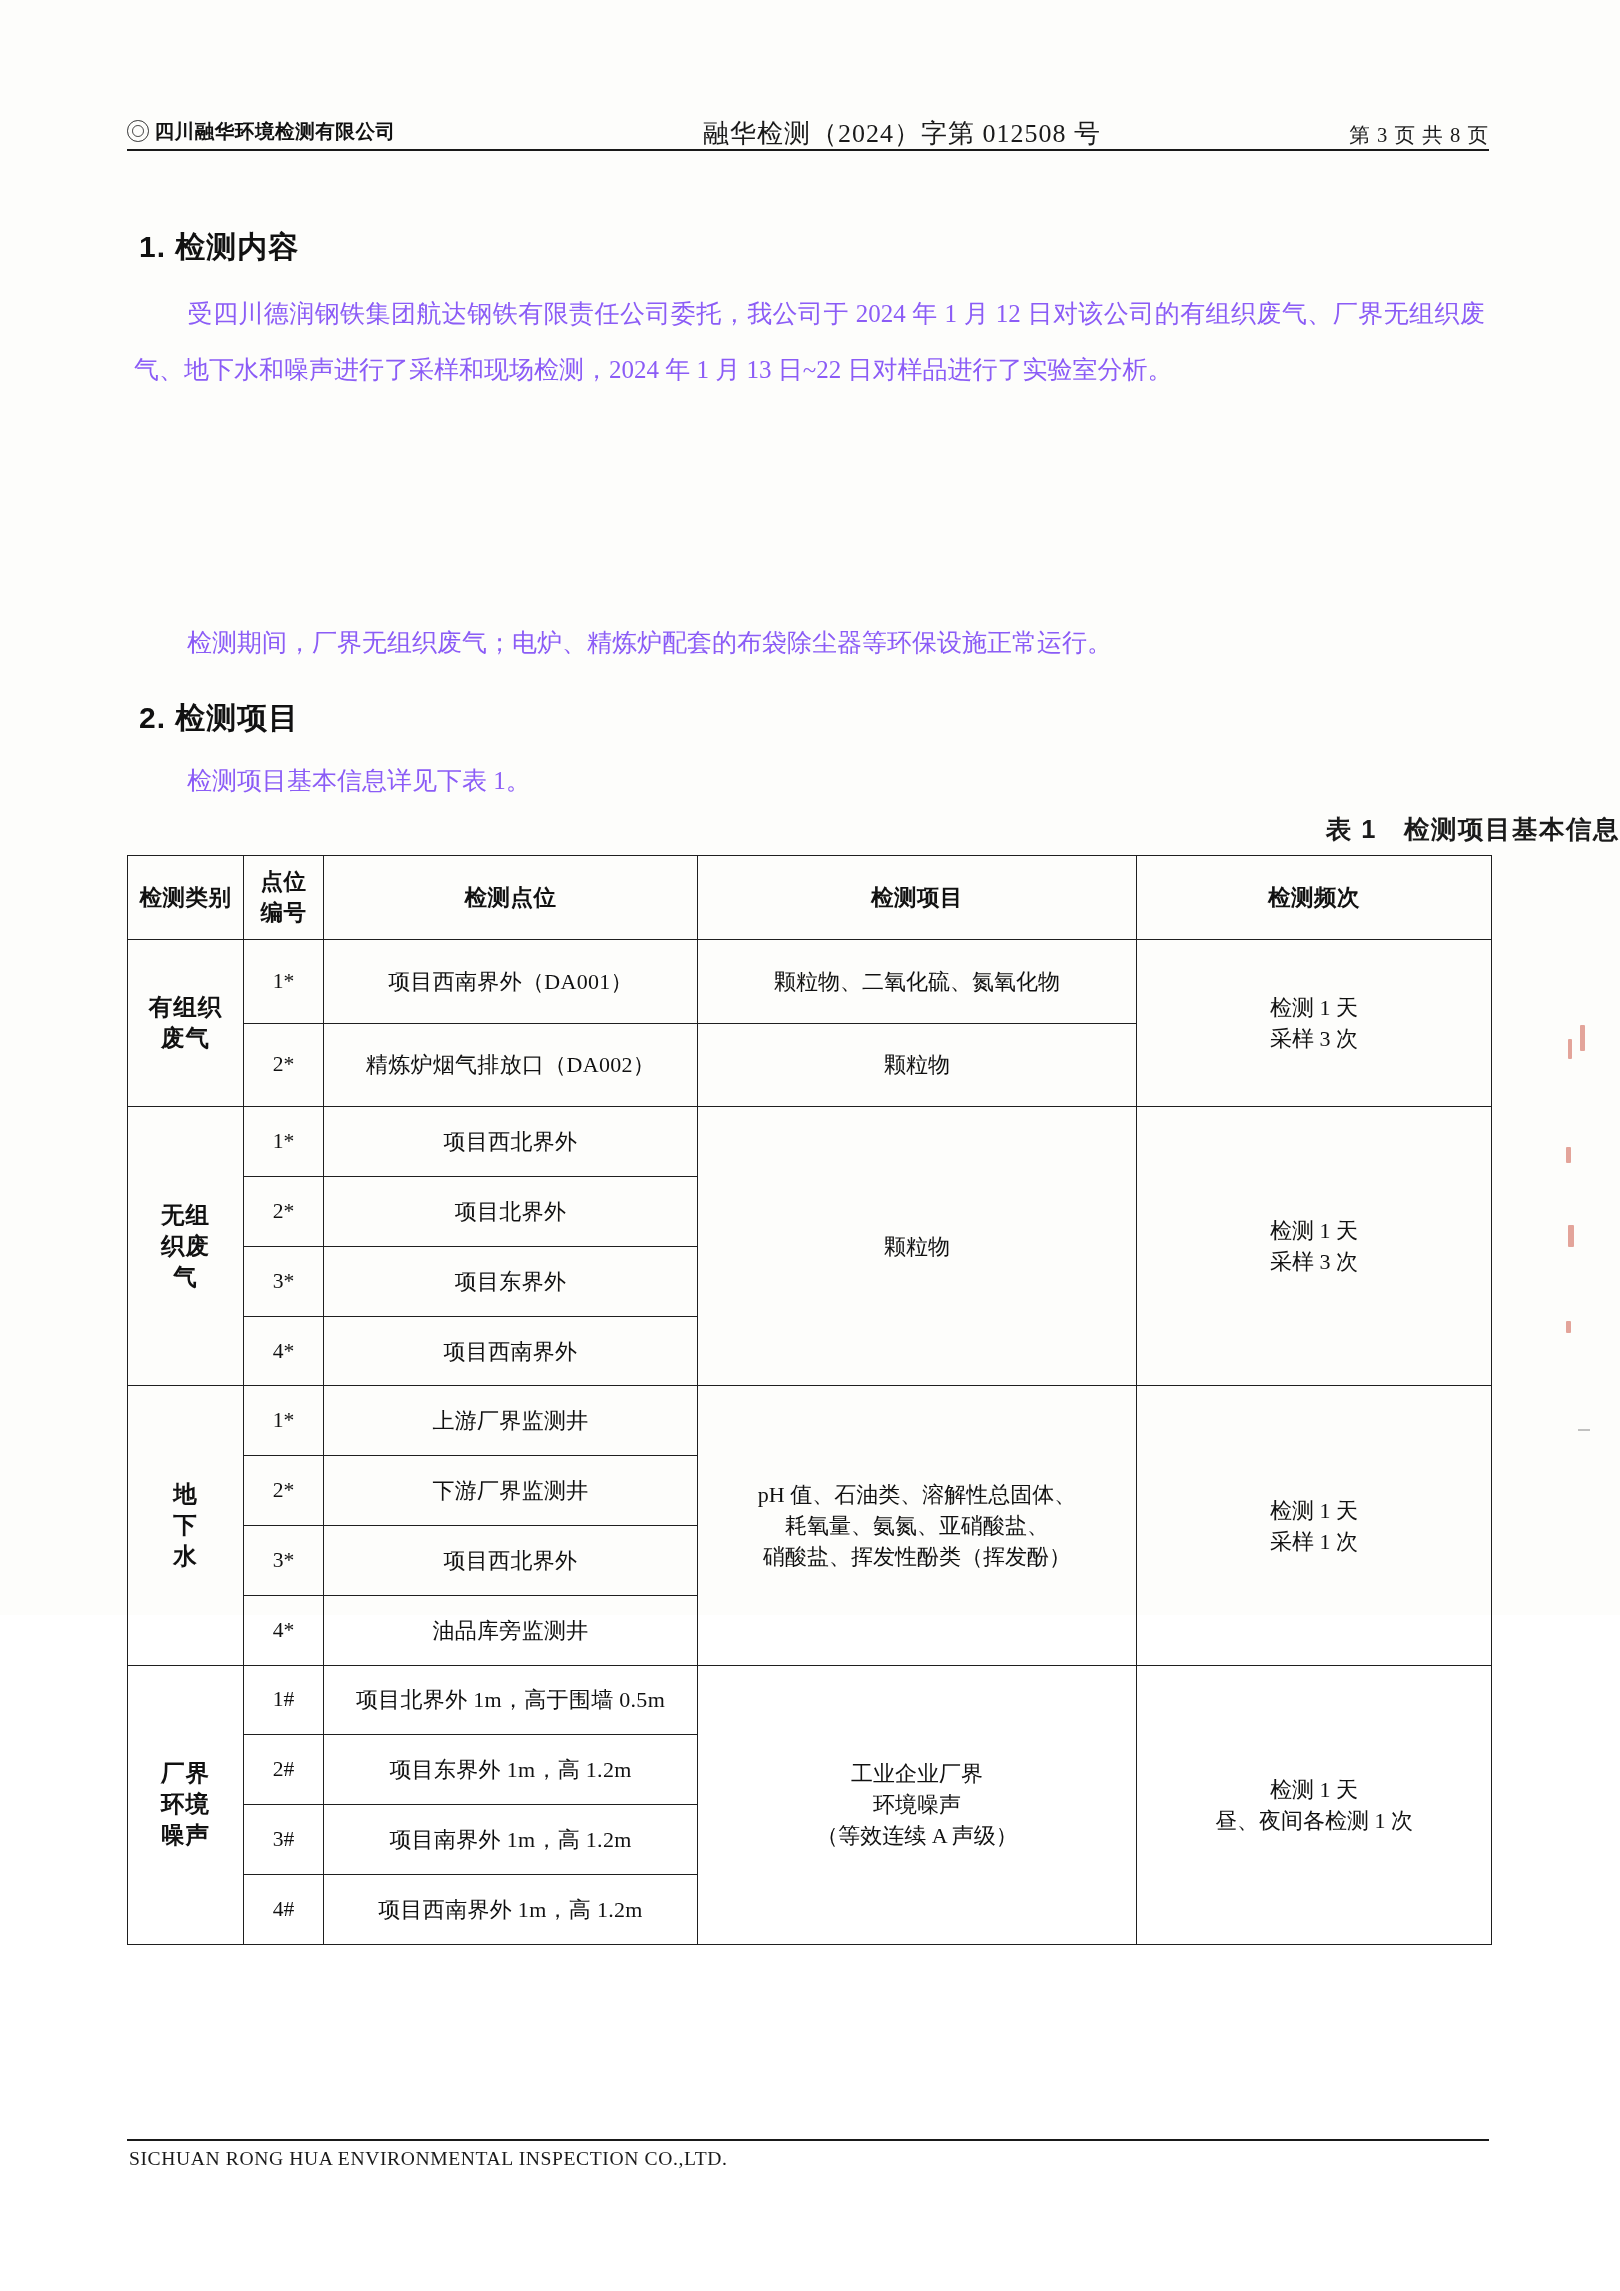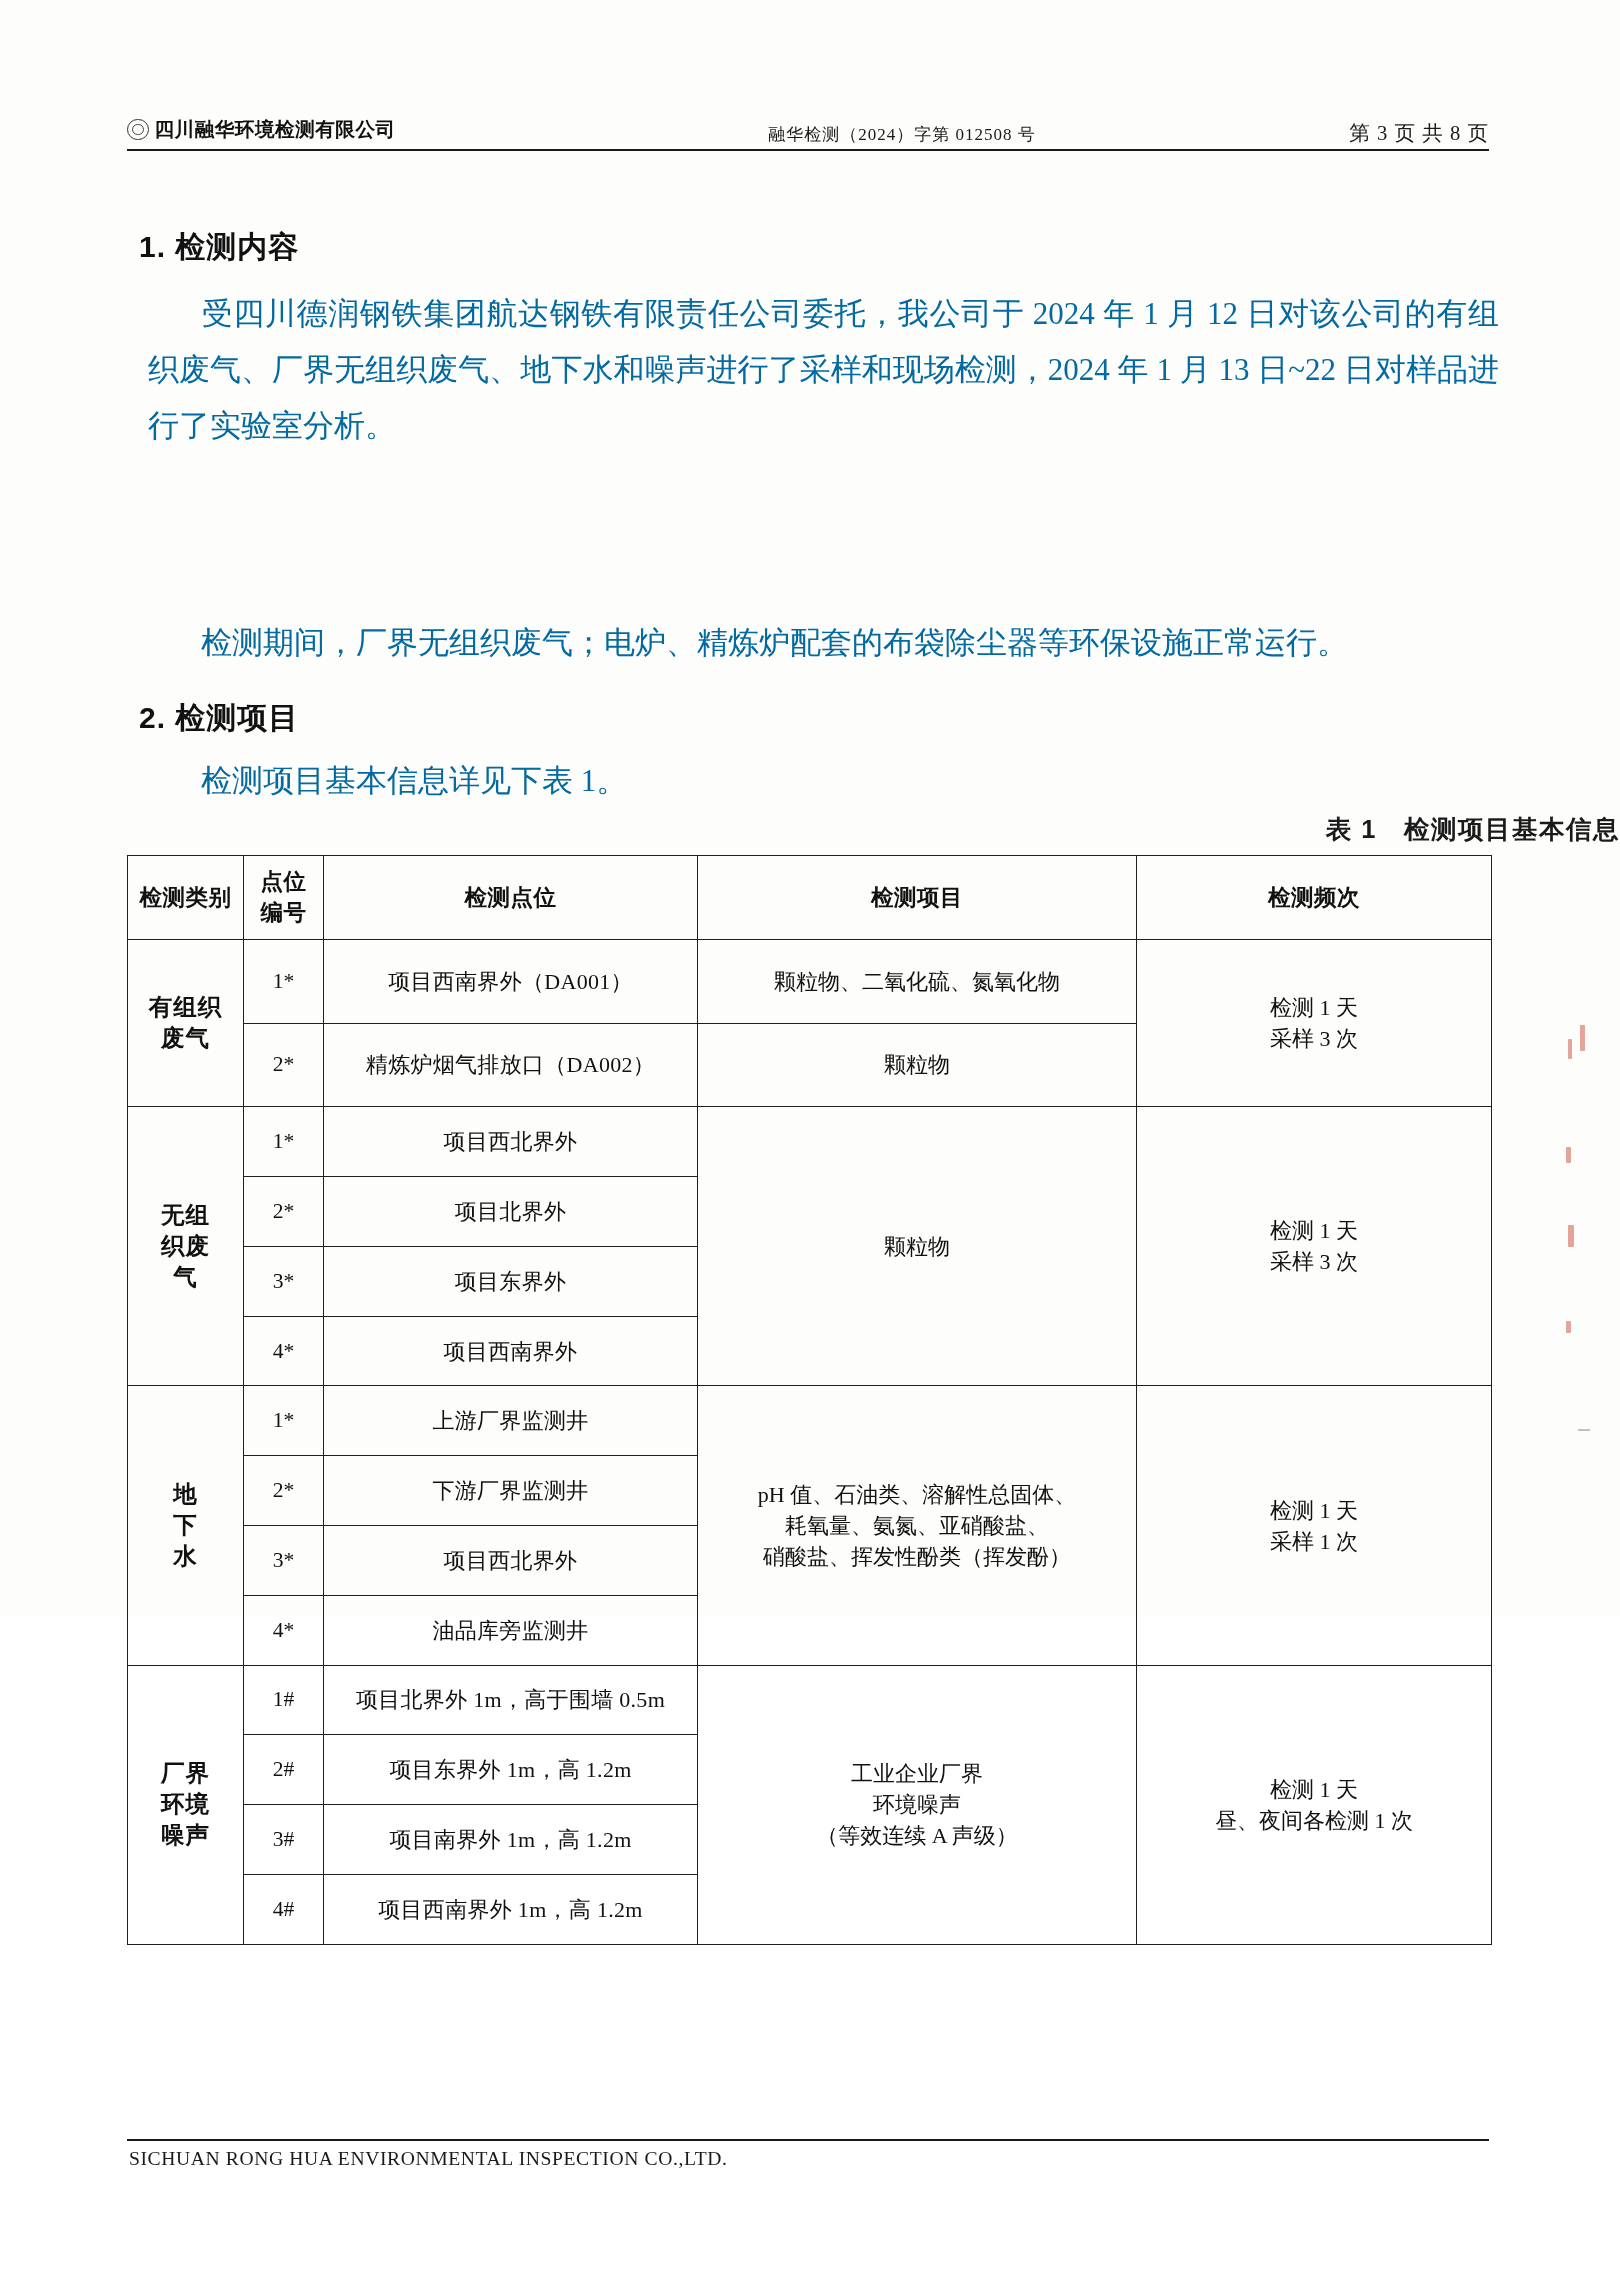--- a/index.html
+++ b/index.html
@@ -54,21 +54,21 @@
   }
   .logo-mark::after {
     content: "";
     position: absolute;
     left: 3.9px; top: 3.9px;
     width: 9.8px; height: 9.8px;
     border: 1.4px solid #444;
     border-radius: 50%;
   }
   .header .doc-no {
-    font-size: 17px;
+    font-size: 26px;
     font-weight: 500;
     letter-spacing: 1px;
     margin-left: 59px;
   }
   .header .page-no {
     font-size: 20.6px;
     letter-spacing: 1px;
     white-space: nowrap;
   }
   .header-rule {
@@ -88,26 +88,26 @@
     font-size: 30px;
     letter-spacing: 1px;
     color: #111;
   }
   #sec1 { left: 139px; top: 227px; }
   #sec2 { left: 139px; top: 698px; }
 
   .para {
     position: absolute;
     width: 1351px;
-    left: 148px;
-    font-size: 31px;
+    left: 134px;
+    font-size: 25px;
     line-height: 56px;
     text-align: justify;
     text-justify: inter-ideograph;
-    color: #0369a1;
+    color: #8b5cf6;
   }
   .para .indent { display: inline-block; width: 53px; }
   #p1 { top: 286px; }
   #p2 { top: 477px; }
   #p3 { top: 615px; }
   #p4 { top: 753px; }
 
   
   .table-title {
     position: absolute;

